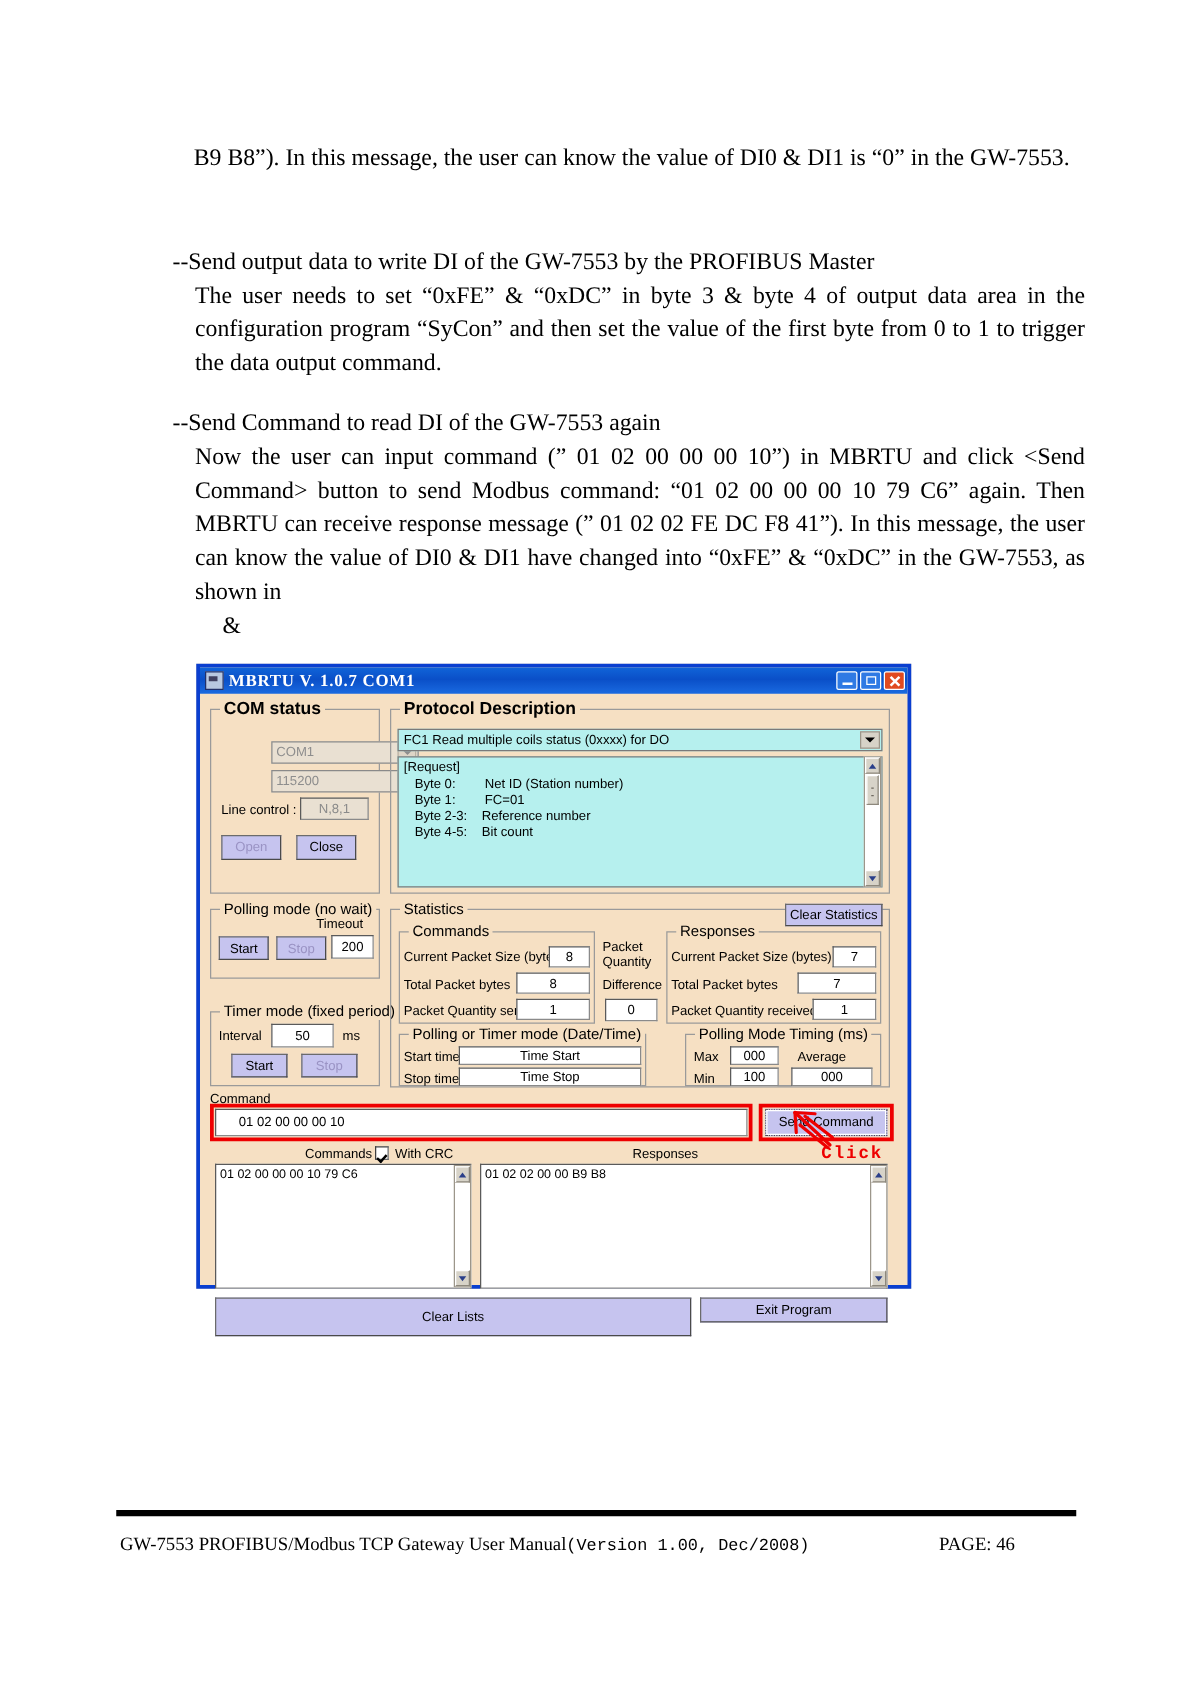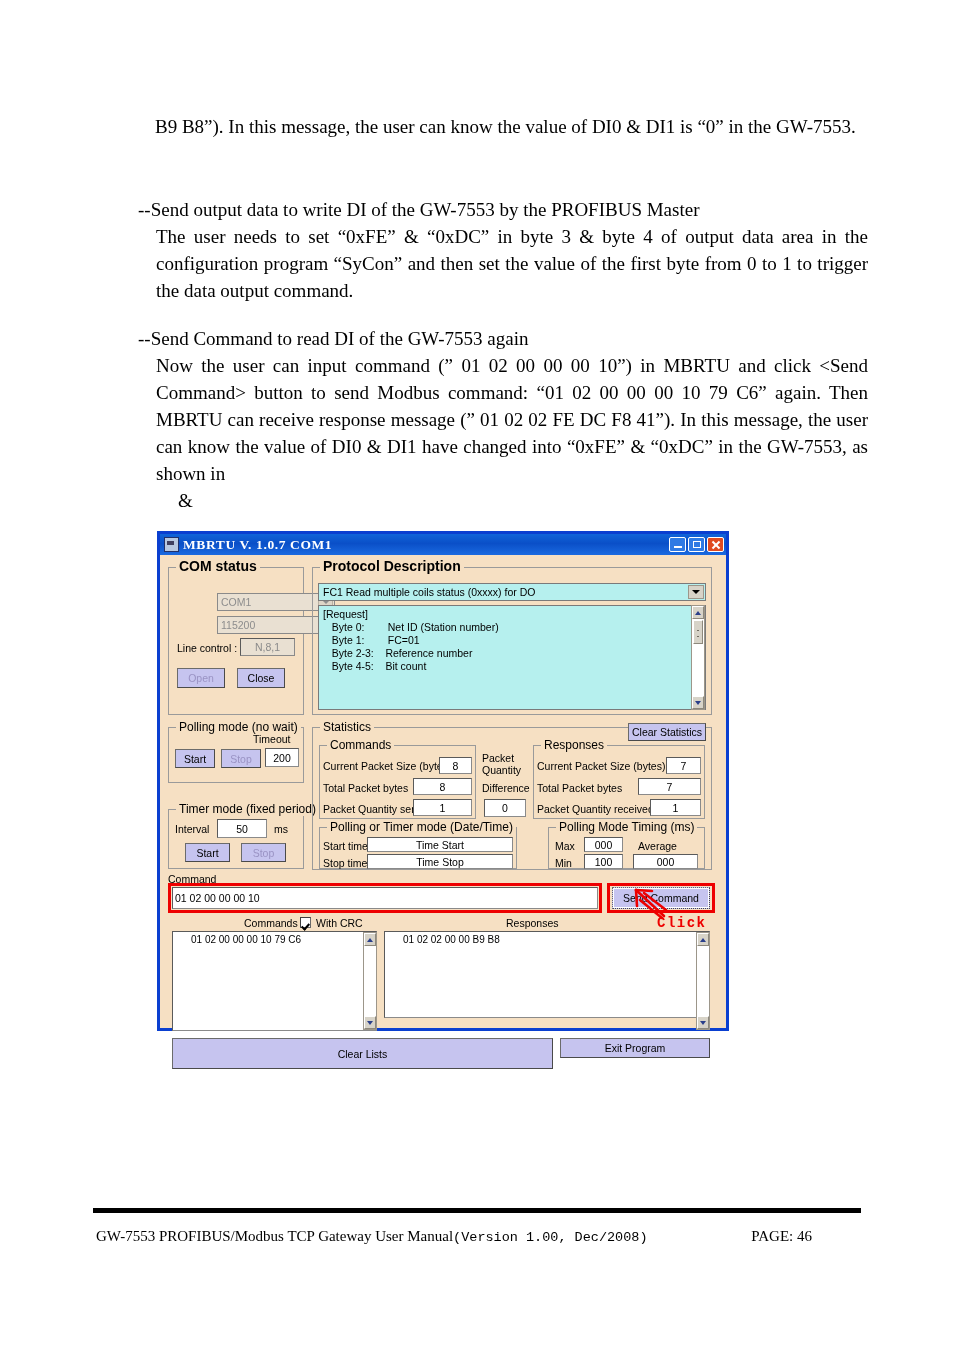--- a/index.html
+++ b/index.html
@@ -100,21 +100,21 @@
 
   .lbl { position:absolute; font-size:10.5px; color:#000; white-space:nowrap; }
 
   .field {
     position:absolute; box-sizing:border-box;
     background:#ffffff;
     border:1px solid #8a8a8a;
     border-top-color:#5a5a5a; border-left-color:#5a5a5a;
     font-size:10.5px;
     display:flex; align-items:center;
-    padding:0 2px;
+    padding:0 18px;
     color:#000;
     overflow:hidden;
   }
   .field.center { justify-content:center; padding:0; }
   .field.disabled { background:#e9e0d2; color:#8a8a8a; }
 
   .combo {
     position:absolute; box-sizing:border-box;
     background:#e9e0d2; border:1px solid #8a8a8a;
     font-size:10.5px; display:flex; align-items:center;
@@ -184,21 +184,21 @@
     box-sizing:border-box;
   }
   .thumb-grip{position:absolute;left:3px;right:3px;top:9px;height:5px;
     border-top:1px solid #6f6a60;border-bottom:1px solid #6f6a60;}
 
   
   .listbox {
     position:absolute; box-sizing:border-box;
     background:#ffffff; border:1px solid #8a8a8a;
     border-top-color:#5a5a5a;border-left-color:#5a5a5a;
-    font-size:10px; padding:2px 18px; overflow:hidden;
+    font-size:10px; padding:2px 3px; overflow:hidden;
     font-family:"Liberation Sans", sans-serif;
   }
 
   
   .chk {
     position:absolute; width:11px; height:11px; box-sizing:border-box;
     background:#fff; border:1px solid #6a6a6a;
     border-top-color:#3f3f3f;border-left-color:#3f3f3f;
   }
   .chk:after{
@@ -413,21 +413,21 @@
     </div>
     <div class="vscroll" style="left:203px; top:377px; height:98px;">
       <div class="sb-btn">
           <span class="tri-up-s"></span>
         </div>
       <div class="sb-btn">
           <span class="tri-down-s"></span>
         </div>
     </div>
 
-    <div class="listbox" style="left:224px; top:376px; width:326px; height:87px;">
+    <div class="listbox" style="left:224px; top:376px; width:326px; height:100px;">
       <div>01 02 02 00 00 B9 B8</div>
     </div>
     <div class="vscroll" style="left:536px; top:377px; height:98px;">
       <div class="sb-btn">
           <span class="tri-up-s"></span>
         </div>
       <div class="sb-btn">
           <span class="tri-down-s"></span>
         </div>
     </div>

